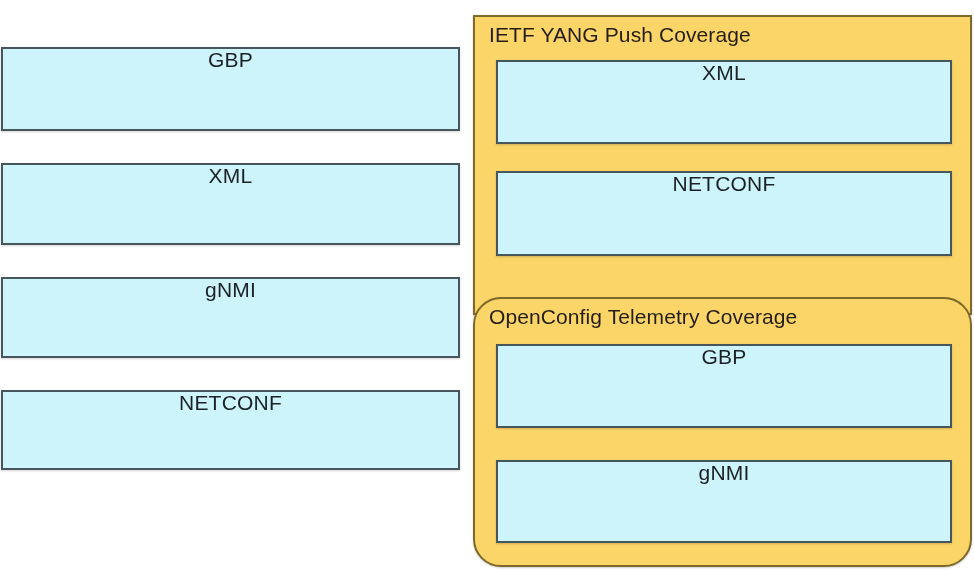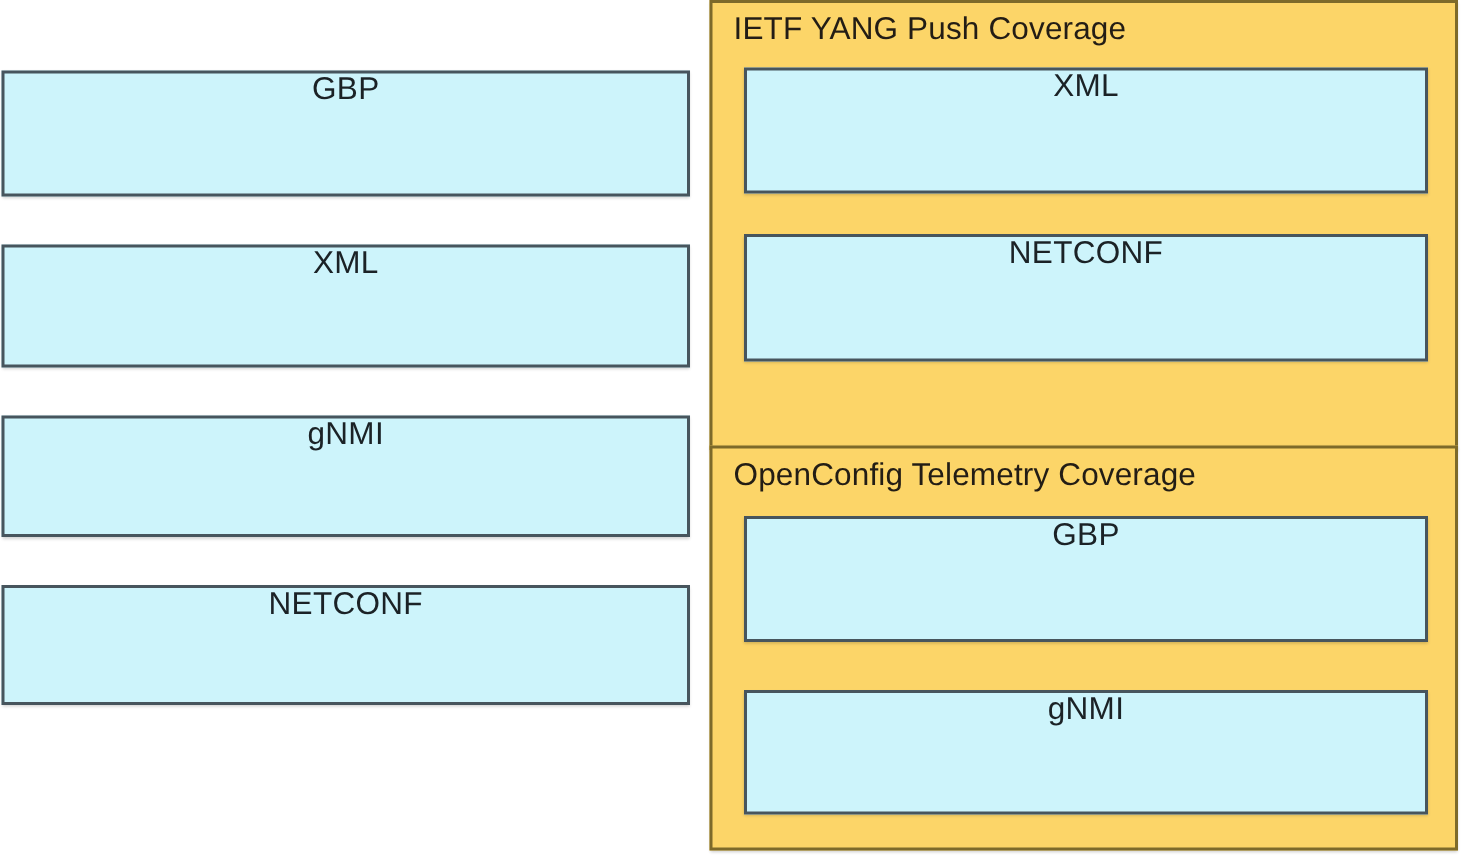--- a/index.html
+++ b/index.html
@@ -65,22 +65,22 @@
     left: 14px;
     top: 6px;
     font-size: 21px;
     line-height: 1.1;
     color: #231d15;
     white-space: nowrap;
     letter-spacing: 0.1px;
   }
   .panel-box { left: 21px; width: 456px; }
 
-  #panel-yang { top: 0; height: 300px; }
-  #panel-openconfig { top: 297px; height: 270px; }
+  #panel-yang { top: 15px; height: 300px; }
+  #panel-openconfig { top: 297px; height: 270px; border-radius: 28px; }
 </style>
 </head>
 <body>
 
 <div id="canvas">
 
   <div id="left-column">
 
     <div class="proto-box left-box" style="top:47px;height:84px;">
       <span class="proto-label">GBP</span>

